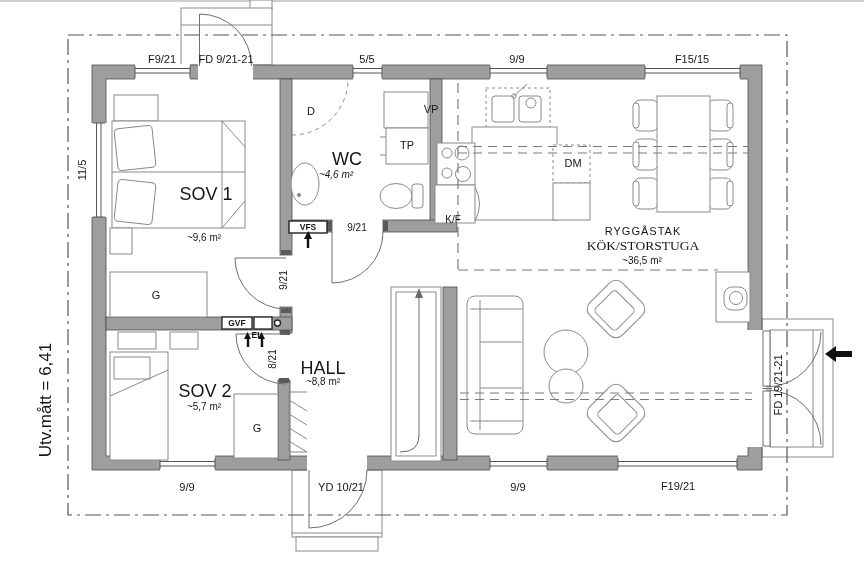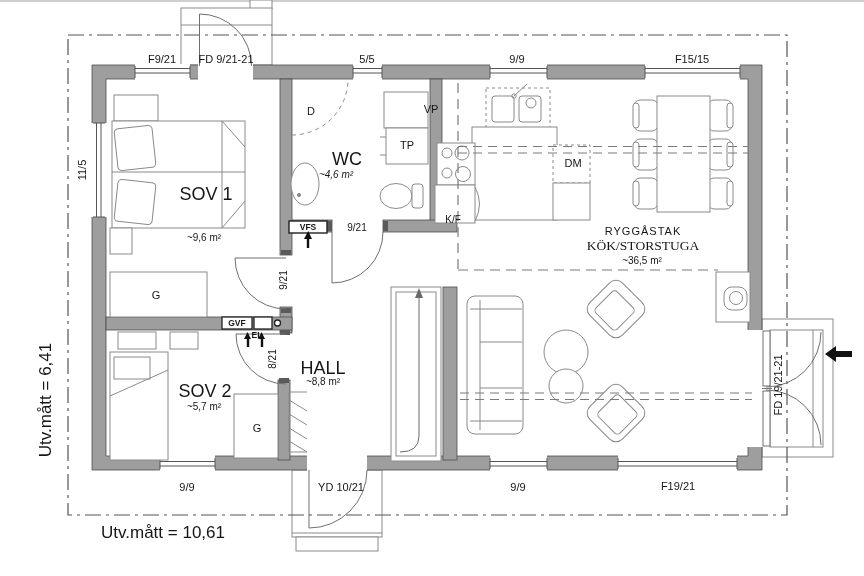--- a/index.html
+++ b/index.html
@@ -294,21 +294,20 @@
       </g>
       <g>
         <rect x="246.8" y="338" width="2.4" height="9"></rect>
         <polygon points="244,339 251,339 247.5,332"></polygon>
         <rect x="260.8" y="338" width="2.4" height="9"></rect>
         <polygon points="258,339 265,339 261.5,332"></polygon>
       </g>
     </g>
   </svg>
 
-  <div class="lbl f17" style="left:163px;top:532px;">Utv.mått = 10,61</div>
   <div class="lbl rot f17" style="left:45px;top:400px;">Utv.mått = 6,41</div>
 
   <div class="lbl f11" style="left:162px;top:59px;">F9/21</div>
   <div class="lbl f11" style="left:226px;top:59px;">FD 9/21-21</div>
   <div class="lbl f11" style="left:367px;top:59px;">5/5</div>
   <div class="lbl f11" style="left:517px;top:59px;">9/9</div>
   <div class="lbl f11" style="left:692px;top:59px;">F15/15</div>
 
   <div class="lbl f11" style="left:187px;top:487px;">9/9</div>
   <div class="lbl f11" style="left:341px;top:487px;">YD 10/21</div>

